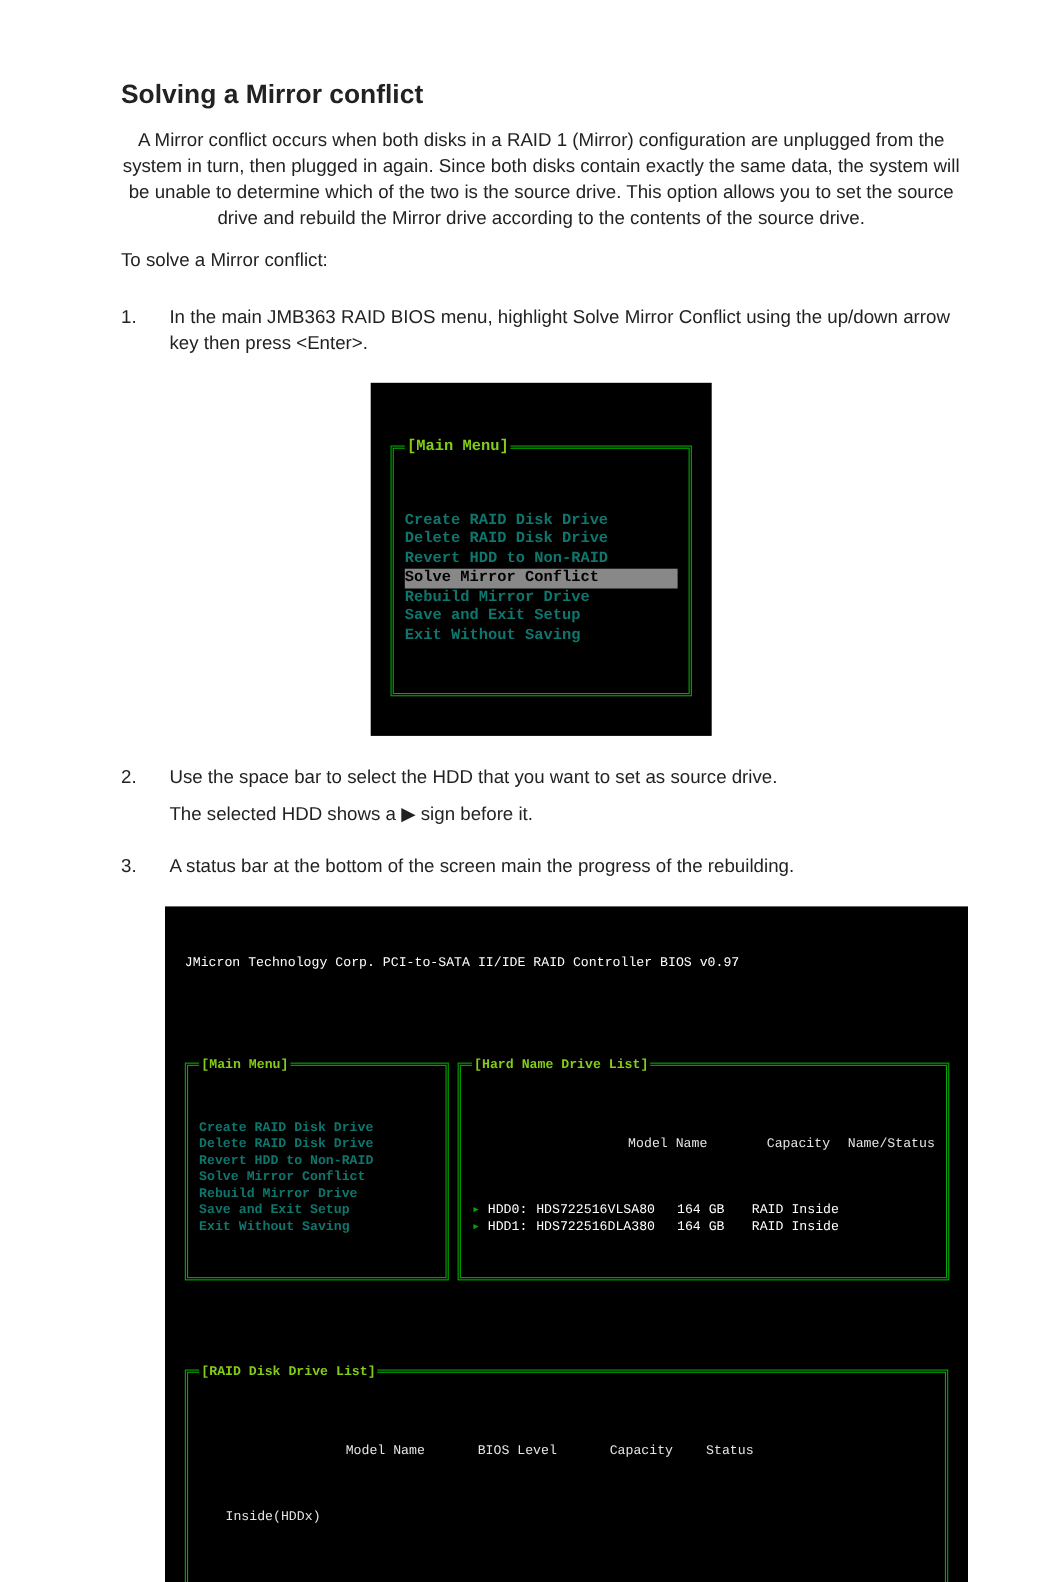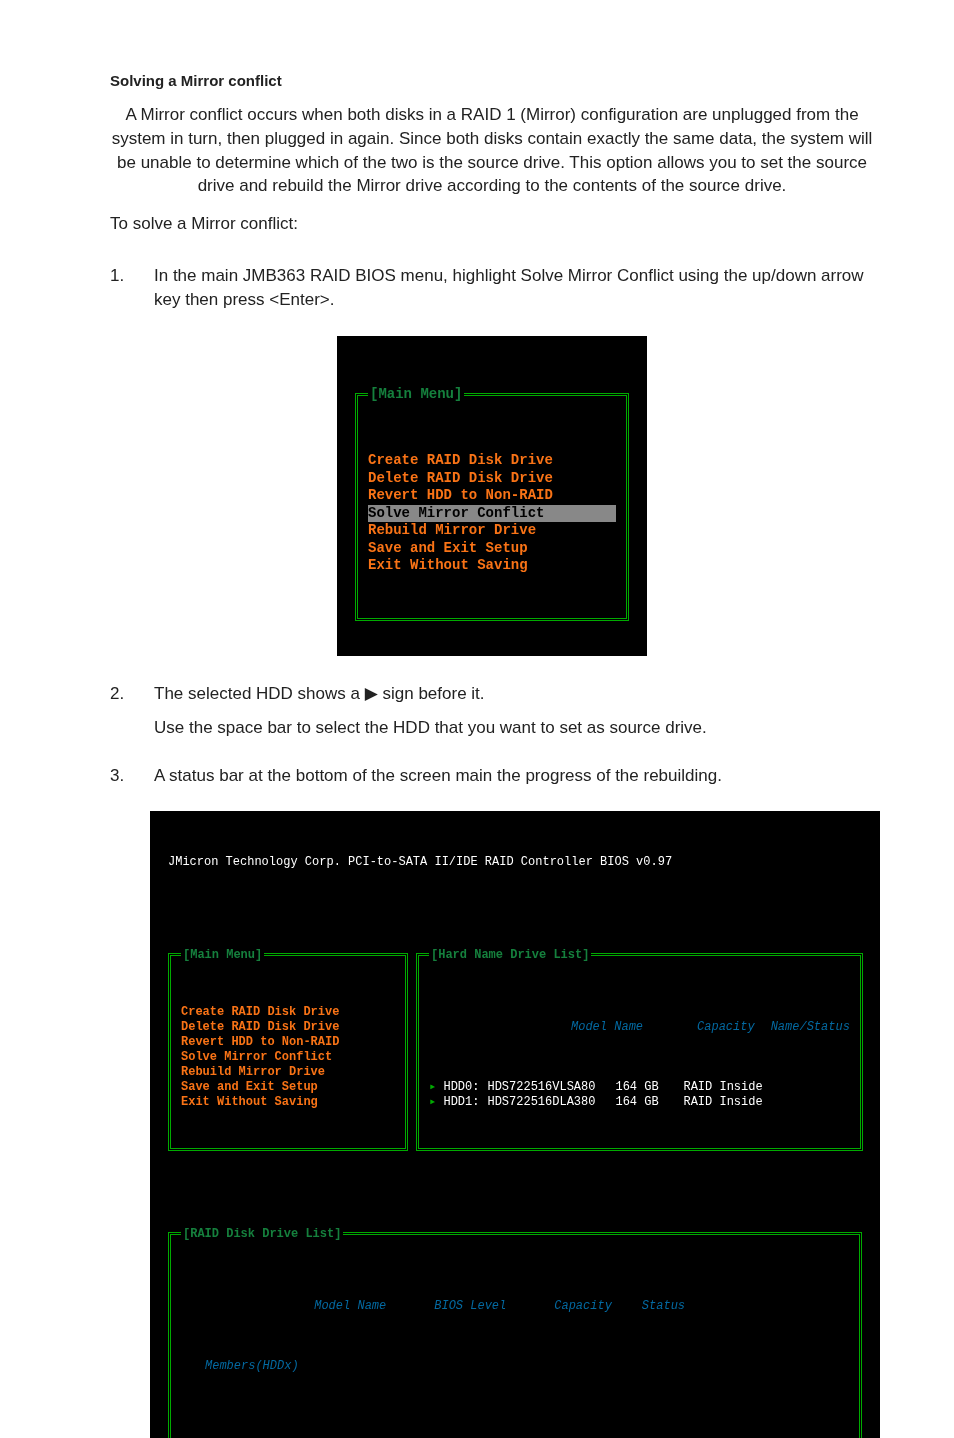--- a/index.html
+++ b/index.html
@@ -7,21 +7,21 @@
     font-family: Arial, Helvetica, sans-serif;
     background: #fff;
     width: 954px;
     margin: 0 auto;
     padding: 70px 80px 40px 110px;
     color: #222;
     font-size: 17px;
     line-height: 1.4;
   }
   h2.section-title {
-    font-size: 15px;
+    font-size: 24px;
     font-weight: bold;
     margin-bottom: 12px;
   }
   p.para { margin-bottom: 14px; text-align: center; }
   p.instr { margin-bottom: 28px; }
   .step { display: flex; margin-bottom: 14px; }
   .step .num { width: 44px; flex-shrink: 0; }
   .step .body { flex: 1; }
   .step .body p { margin-bottom: 10px; }
 
@@ -44,30 +44,30 @@
     padding: 4px 10px 8px 10px;
     position: relative;
     margin-top: 8px;
   }
   .menu-title {
     position: absolute;
     top: -0.7em;
     left: 10px;
     background: #000;
     padding: 0 2px;
-    color: #15803d;
+    color: #84cc16;
     font-weight: bold;
   }
-  .menu-item { color: #f97316; font-weight: bold; }
+  .menu-item { color: #0f766e; font-weight: bold; }
   .menu-item.sel { background: #888; color: #000; }
 
   .row { display: flex; gap: 8px; }
   .col { flex: 1; }
 
-  .cyan { color: #0369a1; font-style: italic; }
+  .cyan { color: #e5e5e5; }
   .green { color: #0a0; }
   .white { color: #fff; }
   .bold { font-weight: normal; }
 
   .small-line { font-size: 12px; }
 
   .tri { display: inline-block; }
 </style>
 </head>
 <body>
@@ -88,22 +88,22 @@
 <div class="term small">
   <div class="menu-box">
     <span class="menu-title">[Main Menu]</span>
     <div id="menu1-items"><div class="menu-item">Create RAID Disk Drive</div><div class="menu-item">Delete RAID Disk Drive</div><div class="menu-item">Revert HDD to Non-RAID</div><div class="menu-item sel">Solve Mirror Conflict</div><div class="menu-item">Rebuild Mirror Drive</div><div class="menu-item">Save and Exit Setup</div><div class="menu-item">Exit Without Saving</div></div>
   </div>
 </div>
 
 <div class="step">
   <div class="num">2.</div>
   <div class="body">
+    <p>Use the space bar to select the HDD that you want to set as source drive.</p>
     <p>The selected HDD shows a ▶ sign before it.</p>
-    <p>Use the space bar to select the HDD that you want to set as source drive.</p>
   </div>
 </div>
 
 <div class="step">
   <div class="num">3.</div>
   <div class="body">
     <p>A status bar at the bottom of the screen main the progress of the rebuilding.</p>
   </div>
 </div>
 
@@ -126,19 +126,19 @@
         <div id="hdd-rows"><div class="small-line white bold"><span class="green tri">▸</span> <span style="display:inline-block;width:44px;">HDD0:</span><span style="display:inline-block;width:128px;">HDS722516VLSA80</span><span style="display:inline-block;width:68px;">164 GB</span><span>RAID Inside</span></div><div class="small-line white bold"><span class="green tri">▸</span> <span style="display:inline-block;width:44px;">HDD1:</span><span style="display:inline-block;width:128px;">HDS722516DLA380</span><span style="display:inline-block;width:68px;">164 GB</span><span>RAID Inside</span></div></div>
       </div>
     </div>
   </div>
 
   <div class="panel-box" style="margin-top:6px;">
     <span class="menu-title">[RAID Disk Drive List]</span>
     <div class="small-line">
       <span style="display:inline-block;width:90px;"></span><span class="cyan">Model Name</span><span style="display:inline-block;width:48px;"></span><span class="cyan">BIOS Level</span><span style="display:inline-block;width:48px;"></span><span class="cyan">Capacity</span><span style="display:inline-block;width:30px;"></span><span class="cyan">Status</span>
     </div>
-    <div class="small-line cyan" style="padding-left:24px;">Members(HDDx)</div>
+    <div class="small-line cyan" style="padding-left:24px;">Inside(HDDx)</div>
     
     
   </div>
 
   
 </div>
 
 </body></html>

